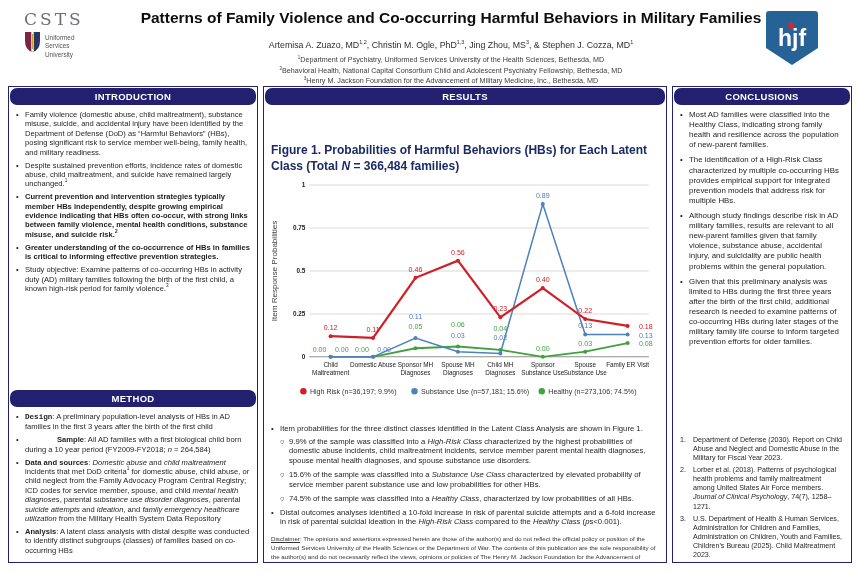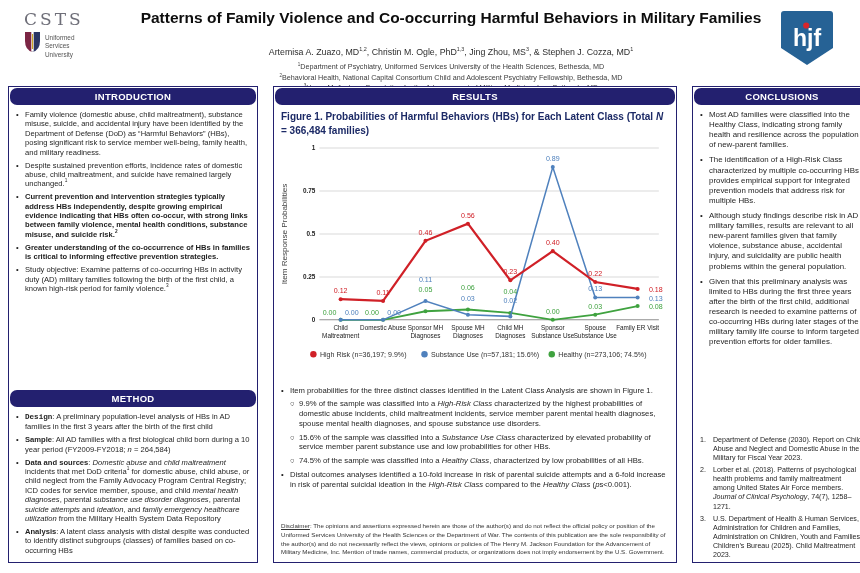--- a/index.html
+++ b/index.html
@@ -6,45 +6,45 @@
     font-family:"Liberation Sans","DejaVu Sans",sans-serif;color:#222;overflow:hidden;}
   .poster{width:860px;height:573px;position:relative;}
   
   header{display:flex;padding:5px 10px 0;height:86px;box-sizing:border-box;}
   .logo-csts{width:128px;flex:none;}
   .csts-word{font-family:"DejaVu Serif","Liberation Serif",serif;font-size:17px;
     letter-spacing:3px;color:#6e6e78;margin:4px 0 0 14px;}
   .csts-row{display:flex;gap:4px;margin:2px 0 0 14px;align-items:flex-start;}
   .csts-sub{font-size:6.4px;color:#555;line-height:1.3;padding-top:3px;}
   .head-center{flex:1;text-align:center;min-width:0;}
-  h1{font-size:15.5px;line-height:1.15;margin:4px 0 20px;color:#0d0d0d;font-weight:bold;}
+  h1{font-size:15.5px;line-height:1.15;margin:4px 0 13px;color:#0d0d0d;font-weight:bold;}
   .authors{font-size:8.8px;color:#2e2e2e;margin-bottom:5px;}
   .affil{font-size:7.2px;color:#3c3c3c;line-height:1.5;}
-  .logo-hjf{width:86px;flex:none;display:flex;justify-content:center;padding-top:3px;}
+  .logo-hjf{width:86px;flex:none;display:flex;justify-content:flex-start;padding-top:3px;}
   sup{font-size:.62em;vertical-align:super;line-height:0;}
   
-  .columns{display:flex;gap:15px;padding:0 8px;}
+  .columns{display:flex;gap:5px;padding:0 8px;}
   .col{border:1px solid #23206f;box-sizing:border-box;height:477px;overflow:hidden;
     display:flex;flex-direction:column;background:#fff;}
   .col-left{width:250px;flex:none;}
   .col-mid{width:404px;flex:none;}
   .col-right{width:180px;flex:none;}
   .pill{background:#23206f;color:#fff;font-weight:bold;font-size:9.5px;text-align:center;
     padding:3px 0;border-radius:7px;margin:1px;letter-spacing:.3px;flex:none;}
   .list{padding:4px 7px 2px;flex:none;}
   .li{display:flex;gap:4px;margin-bottom:3.5px;font-size:7.6px;line-height:1.24;color:#1f1f1f;}
   .li .mk{flex:none;width:5px;text-align:left;}
   .subs{margin:1px 0 2px 9px;}
   .subs .li{margin-bottom:4.5px;}
   #intro-list{min-height:277px;}
   #concl-list{min-height:320px;font-size:7.9px;}
   #concl-list .li{font-size:7.9px;margin-bottom:5px;line-height:1.28;}
   .refs .li{font-size:7.1px;line-height:1.28;margin-bottom:3px;}
   .refs .mk{width:9px;}
-  .fig-caption{font-size:10px;font-weight:bold;color:#1c2a66;padding:4px 7px 1px;line-height:1.35;}
+  .fig-caption{font-size:12px;font-weight:bold;color:#1c2a66;padding:4px 7px 1px;line-height:1.35;margin-top:32px;}
   #chart{padding:0 3px;flex:none;}
   .res-list .li{font-size:7.7px;}
   .disclaimer{margin-top:auto;font-size:6.2px;line-height:1.4;color:#333;padding:3px 7px 5px;}
   
   .hjf-svg,.usu-svg{display:block;}
 </style>
 </head>
 <body>
 
 <div class="poster">
@@ -92,40 +92,40 @@
           <div class="li">
             <span class="mk">•</span>
             <span class="tx"><span>Family violence (domestic abuse, child maltreatment), substance misuse, suicide, and accidental injury have been identified by the Department of Defense (DoD) as “Harmful Behaviors” (HBs), posing significant risk to service member well-being, family health, and military readiness.</span></span>
           </div>
           <div class="li">
             <span class="mk">•</span>
             <span class="tx"><span>Despite sustained prevention efforts, incidence rates of domestic abuse, child maltreatment, and suicide have remained largely unchanged.</span><sup>1</sup></span>
           </div>
           <div class="li">
             <span class="mk">•</span>
-            <span class="tx"><span style="font-weight: bold;">Current prevention and intervention strategies typically address HBs independently, despite growing empirical evidence indicating that HBs often co-occur, with strong links between family violence, mental health conditions, substance misuse, and suicide risk.</span><sup style="font-weight: bold;">2</sup></span>
+            <span class="tx"><span style="font-weight: bold;">Current prevention and intervention strategies typically member HBs independently, despite growing empirical evidence indicating that HBs often co-occur, with strong links between family violence, mental health conditions, substance misuse, and suicide risk.</span><sup style="font-weight: bold;">2</sup></span>
           </div>
           <div class="li">
             <span class="mk">•</span>
             <span class="tx"><span style="font-weight: bold;">Greater understanding of the co-occurrence of HBs in families is critical to informing effective prevention strategies.</span></span>
           </div>
           <div class="li">
             <span class="mk">•</span>
             <span class="tx"><span style="font-weight: normal;">Study objective</span><span>: Examine patterns of co-occurring HBs in activity duty (AD) military families following the birth of the first child, a known high-risk period for family violence.</span><sup>3</sup></span>
           </div>
         </div>
       <div class="pill">METHOD</div>
       <div class="list">
           <div class="li">
             <span class="mk">•</span>
             <span class="tx"><span style="font-weight: bold; font-family: Liberation Mono, monospace;">Design</span><span>: A preliminary population-level analysis of HBs in AD families in the first 3 years after the birth of the first child</span></span>
           </div>
           <div class="li">
             <span class="mk">•</span>
-            <span class="tx"><span style="font-weight: bold;">Sample</span><span>: All AD families with a first biological child born during a 10 year period (FY2009-FY2018; </span><span style="font-style: italic;">n</span><span> = 264,584)</span></span>
+            <span class="tx"><span style="font-weight: bold; margin-left: 32px;">Sample</span><span>: All AD families with a first biological child born during a 10 year period (FY2009-FY2018; </span><span style="font-style: italic;">n</span><span> = 264,584)</span></span>
           </div>
           <div class="li">
             <span class="mk">•</span>
             <span class="tx"><span style="font-weight: bold;">Data and sources</span><span>: </span><span style="font-style: italic;">Domestic abuse</span><span> and </span><span style="font-style: italic;">child maltreatment</span><span> incidents that met DoD criteria</span><sup>1</sup><span> for domestic abuse, child abuse, or child neglect from the Family Advocacy Program Central Registry; ICD codes for service member, spouse, and child </span><span style="font-style: italic;">mental health diagnoses</span><span>, parental </span><span style="font-style: italic;">substance use disorder diagnoses</span><span>, parental </span><span style="font-style: italic;">suicide attempts</span><span> and </span><span style="font-style: italic;">ideation</span><span>, and </span><span style="font-style: italic;">family emergency healthcare utilization</span><span> from the Military Health System Data Repository</span></span>
           </div>
           <div class="li">
             <span class="mk">•</span>
             <span class="tx"><span style="font-weight: bold;">Analysis</span><span>: A latent class analysis with distal despite was conducted to identify distinct subgroups (classes) of families based on co-occurring HBs</span></span>
           </div>
         </div>

